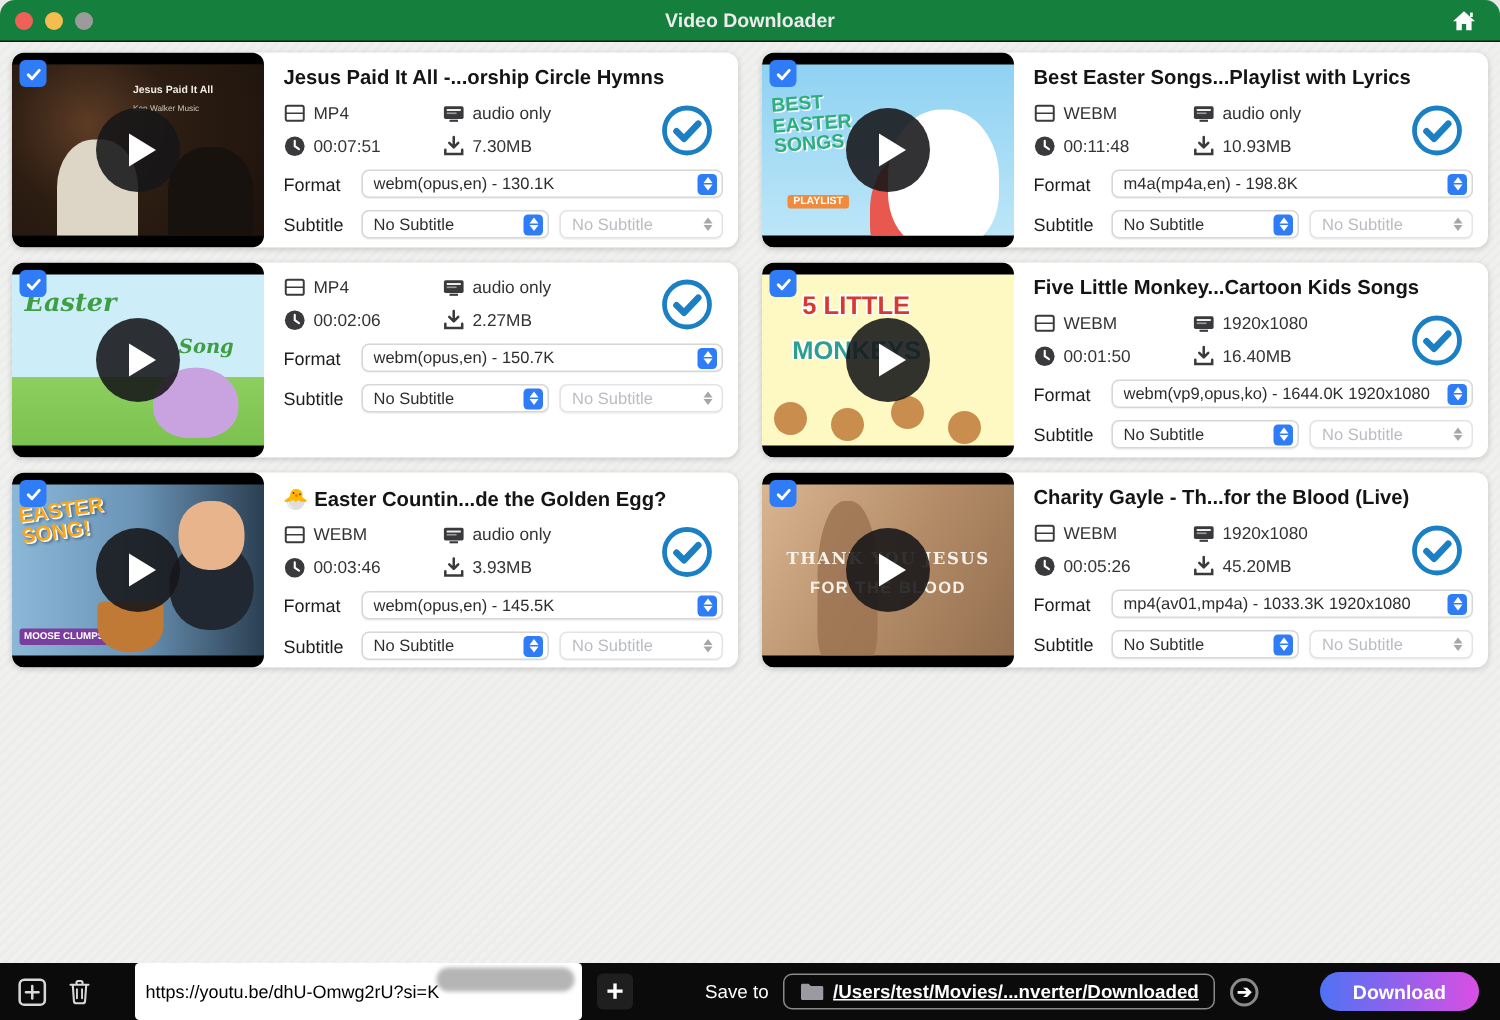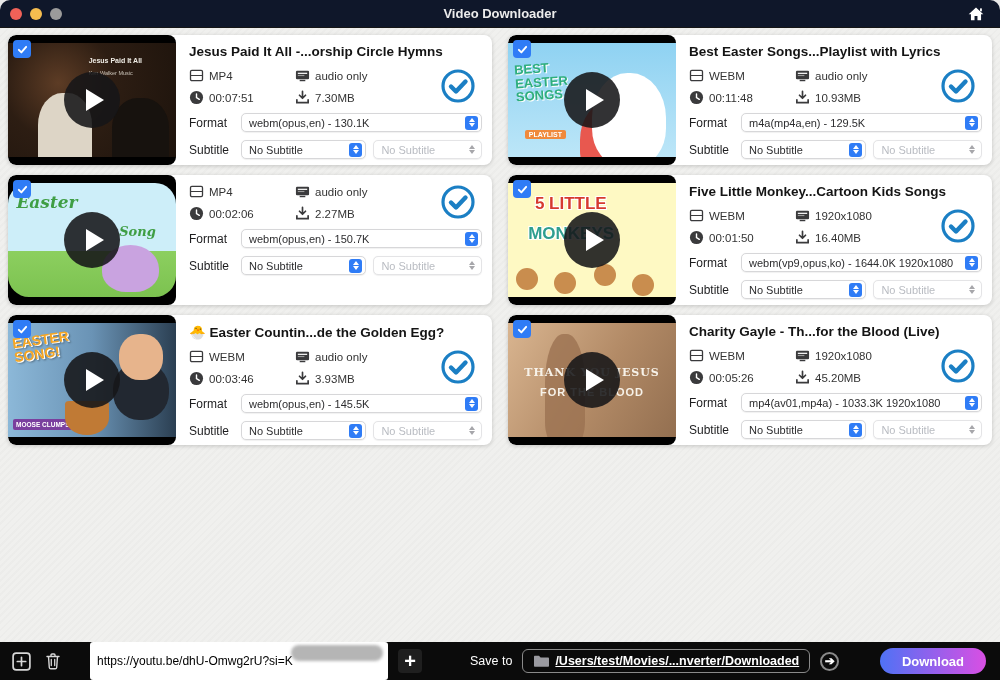--- a/index.html
+++ b/index.html
@@ -2,21 +2,21 @@
 <html><head>
 <meta charset="utf-8">
 <style>
   * { box-sizing: border-box; margin: 0; padding: 0; }
   html,body { width:1000px; height:680px; }
   body { font-family:"Liberation Sans", sans-serif; background:#e8e8e8; }
   #window { width:1000px; height:680px; display:flex; flex-direction:column;
             border-radius:10px 10px 0 0; overflow:hidden; }
 
   
-  header { height:28px; background:#0f172a; position:relative; flex:0 0 auto;
+  header { height:28px; background:#15803d; position:relative; flex:0 0 auto;
            display:flex; align-items:center; border-bottom:1px solid #161616; }
   .lights { display:flex; gap:8px; margin-left:10px; }
   .light { width:12px; height:12px; border-radius:50%; display:inline-block; }
   .light.red { background:#ef6158; }
   .light.yellow { background:#f5bd4f; }
   .light.gray { background:#9b9b9b; }
   .win-title { position:absolute; left:0; right:0; text-align:center; color:#ececec;
                font-size:13px; font-weight:bold; pointer-events:none; }
   .home-btn { margin-left:auto; margin-right:14px; width:20px; height:20px; display:flex;
               align-items:center; justify-content:center; cursor:pointer; z-index:2; }
@@ -51,21 +51,21 @@
   .t0 .tt2 { top:24%; left:48%; font-size:5.5px; color:#c9c3b8; z-index:2; }
 
   .t1 { background:linear-gradient(180deg,#8fd2f2,#bce6f8); }
   .t1::after { content:""; position:absolute; right:6%; bottom:-8%; width:44%; height:82%;
                background:#fff; border-radius:48% 48% 40% 40%; box-shadow:-18px 22px 0 -6px #e8584f; }
   .t1 .tt1 { left:4%; top:16%; width:42%; font-size:13px; font-weight:900; line-height:1.05;
              color:#2fae7d; transform:rotate(-4deg); text-shadow:1px 1px 0 #fff; }
   .t1 .tt2 { left:10%; bottom:16%; font-size:7px; font-weight:bold; color:#fff;
              background:#f08a3c; padding:1px 4px; border-radius:2px; }
 
-  .t2 { background:linear-gradient(180deg,#cdeef9 0%,#cdeef9 60%,#8ccf5f 60%,#7cc250 100%);border-radius:21px; }
+  .t2 { background:linear-gradient(180deg,#cdeef9 0%,#cdeef9 60%,#8ccf5f 60%,#7cc250 100%); }
   .t2::after { content:""; position:absolute; right:10%; bottom:4%; width:34%; height:42%;
                background:#c9a3e0; border-radius:50% 50% 42% 42%; }
   .t2 .tt1 { left:5%; top:8%; font-family:"DejaVu Serif",serif; font-style:italic;
              font-weight:bold; font-size:17px; color:#3f9e44; }
   .t2 .tt2 { right:12%; top:36%; font-family:"DejaVu Serif",serif; font-style:italic;
              font-weight:bold; font-size:13px; color:#3f9e44; }
 
   .t3 { background:#fef9c3; }
   .t3::after { content:""; position:absolute; left:5%; bottom:6%; width:22px; height:22px; border-radius:50%;
                background:#c98d4e; box-shadow:38px 4px 0 #c98d4e, 78px -4px 0 #c98d4e, 116px 6px 0 #c98d4e; }
@@ -89,21 +89,21 @@
                 background:#9b7251; border-radius:45% 45% 20% 20%; opacity:.8; }
   .t5 .tt1 { left:50%; top:38%; transform:translateX(-50%); font-family:"DejaVu Serif",serif;
              font-weight:bold; font-size:11px; letter-spacing:1px; color:#f7f2e9; white-space:nowrap; z-index:2; }
   .t5 .tt2 { left:50%; top:55%; transform:translateX(-50%); font-family:Liberation Sans, sans-serif;
              font-weight:bold; font-size:11px; letter-spacing:1px; color:#f7f2e9; white-space:nowrap; z-index:2; }
 
   
   .info { flex:1; padding:9px 10px 8px 13px; min-width:0; }
   .v-title { font-size:13.5px; font-weight:bold; color:#141414; white-space:nowrap;
              overflow:hidden; margin-bottom:9px; }
-  .meta-wrap { display:flex; justify-content:space-between; padding-right:6px; }
+  .meta-wrap { display:flex; align-items:center; justify-content:space-between; padding-right:6px; }
   .meta-grid { display:grid; grid-template-columns:106px auto; gap:7px 0; }
   .mi { display:flex; align-items:center; gap:5px; font-size:11.5px; color:#333; white-space:nowrap; }
   .mi svg { flex:0 0 auto; }
   .check { width:36px; height:36px; flex:0 0 auto; cursor:pointer; }
 
   .row { display:flex; align-items:center; gap:7px; margin-top:8px; }
   .row label { flex:0 0 auto; width:45px; font-size:12px; color:#1d1d1f; }
   .select { display:flex; align-items:center; height:19px; border:1px solid #d7d7d9; border-radius:5px;
             background:#fff; padding:0 3px 0 7px; font-size:11px; color:#2d2d2f; cursor:pointer;
             min-width:0; box-shadow:0 0.5px 1px rgba(0,0,0,.06); }
@@ -288,21 +288,21 @@
             </span>
           </div>
           <svg class="check" viewBox="0 0 36 36">
               <circle cx="18" cy="18" r="15" fill="none" stroke="#1b7fc4" stroke-width="3.2"></circle>
               <path d="M11 18.5l5 5 9.5-10" fill="none" stroke="#1b7fc4" stroke-width="4.4" stroke-linecap="round" stroke-linejoin="round"></path>
             </svg>
         </div>
         <div class="row">
           <label>Format</label>
           <div class="select grow">
-            <span class="val">m4a(mp4a,en) - 129.5K</span>
+            <span class="val">m4a(mp4a,en) - 198.8K</span>
             <span class="stepper"></span>
           </div>
         </div>
         <div class="row">
           <label>Subtitle</label>
           <div class="select s1">
             <span class="val">No Subtitle</span>
             <span class="stepper"></span>
           </div>
           <div class="select s2">

